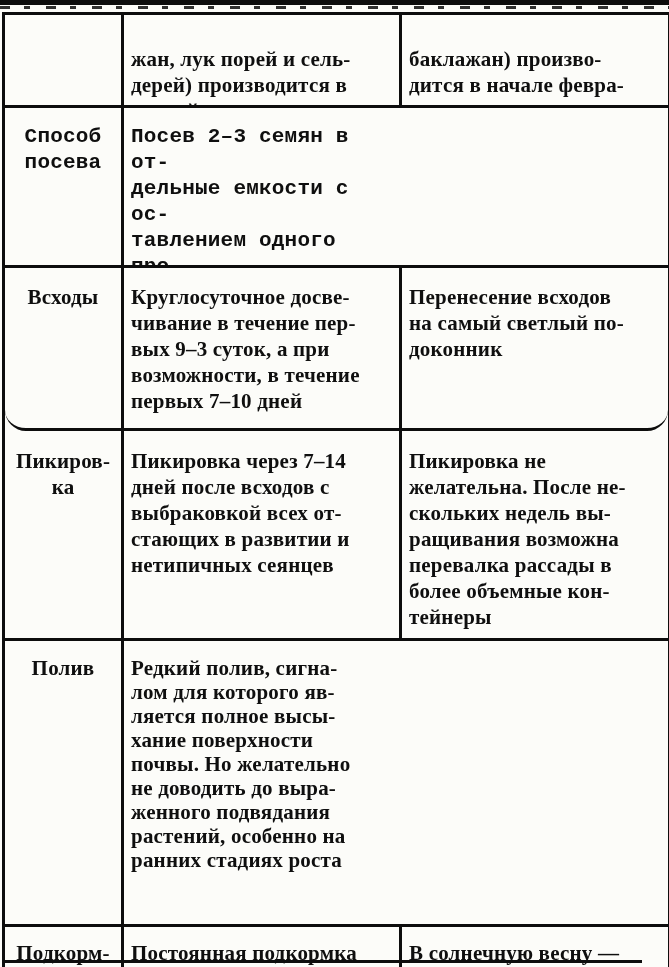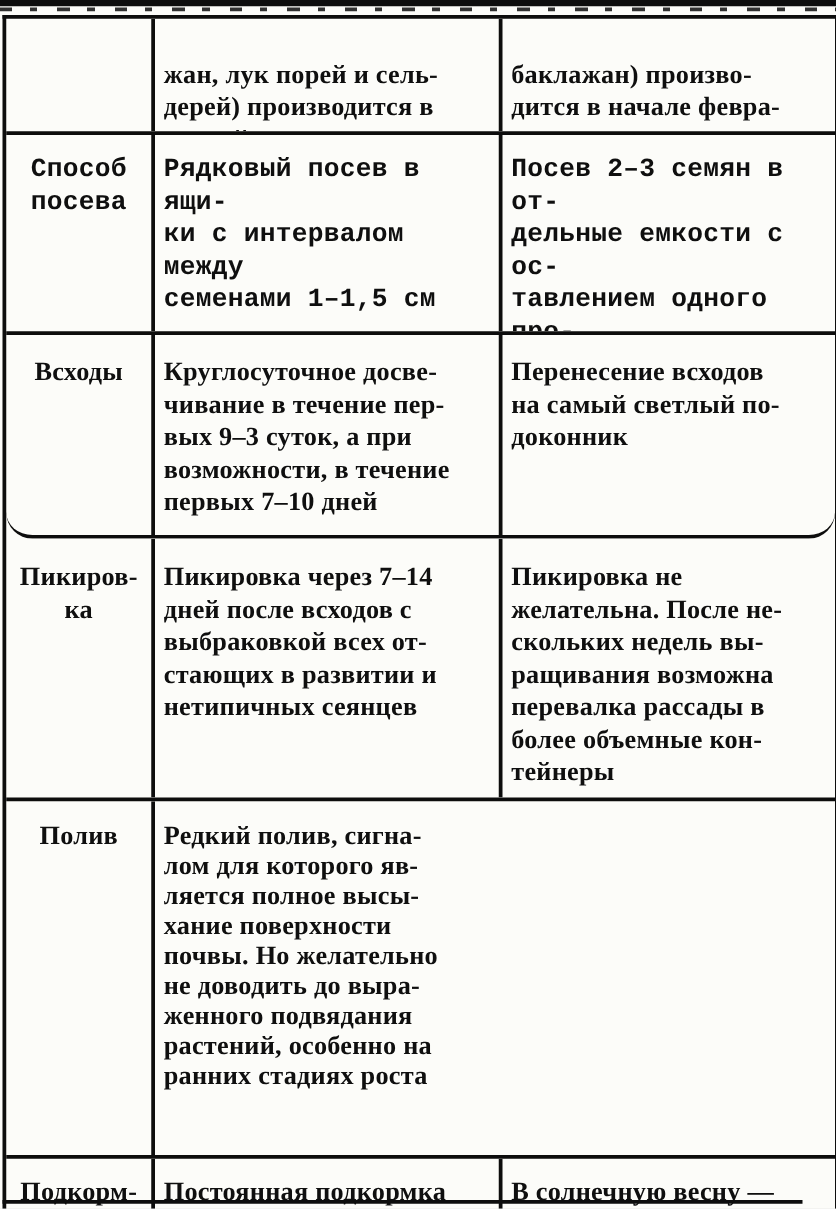--- a/index.html
+++ b/index.html
@@ -101,23 +101,20 @@
 дерей) производится в
 первой декаде марта</div>
       <div class="cell right-cell">баклажан) произво-
 дится в начале февра-
 ля</div>
     </div>
 
     <div class="row r2">
       <div class="cell label-cell">Способ
 посева</div>
-      <div class="cell mid-cell">Рядковый посев в ящи-
-ки с интервалом между
-семенами 1–1,5 см</div>
       <div class="cell right-cell">Посев 2–3 семян в от-
 дельные емкости с ос-
 тавлением одного про-
 ростка после появле-
 ния всходов</div>
     </div>
 
     <div class="row r3">
       <div class="cell label-cell">Всходы</div>
       <div class="cell mid-cell">Круглосуточное досве-

